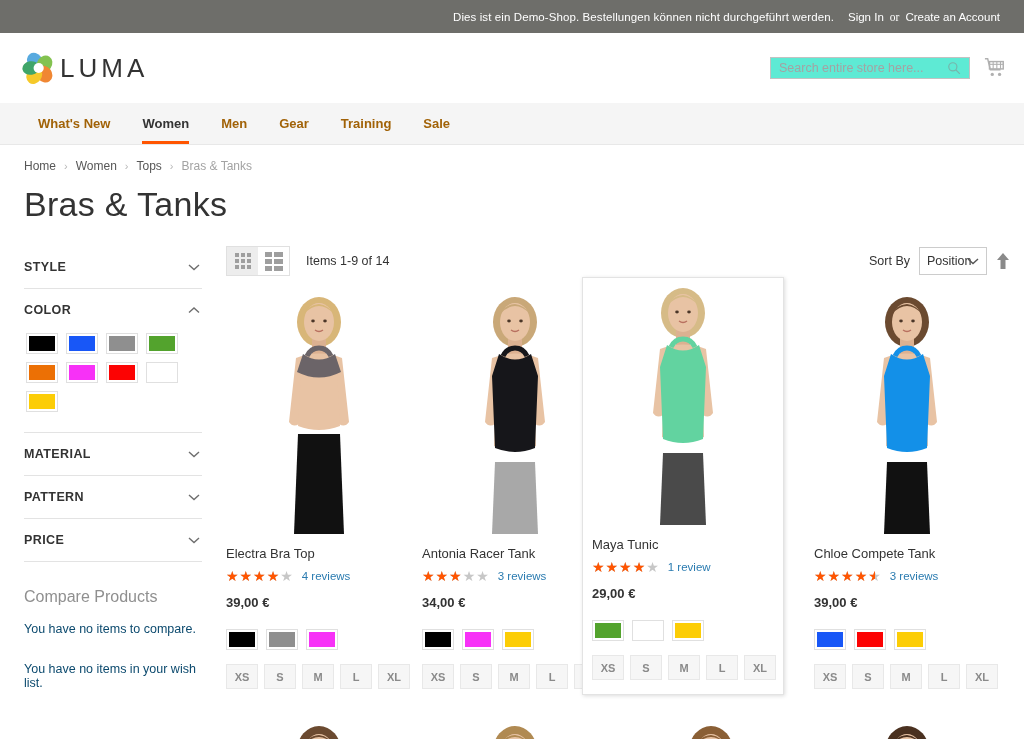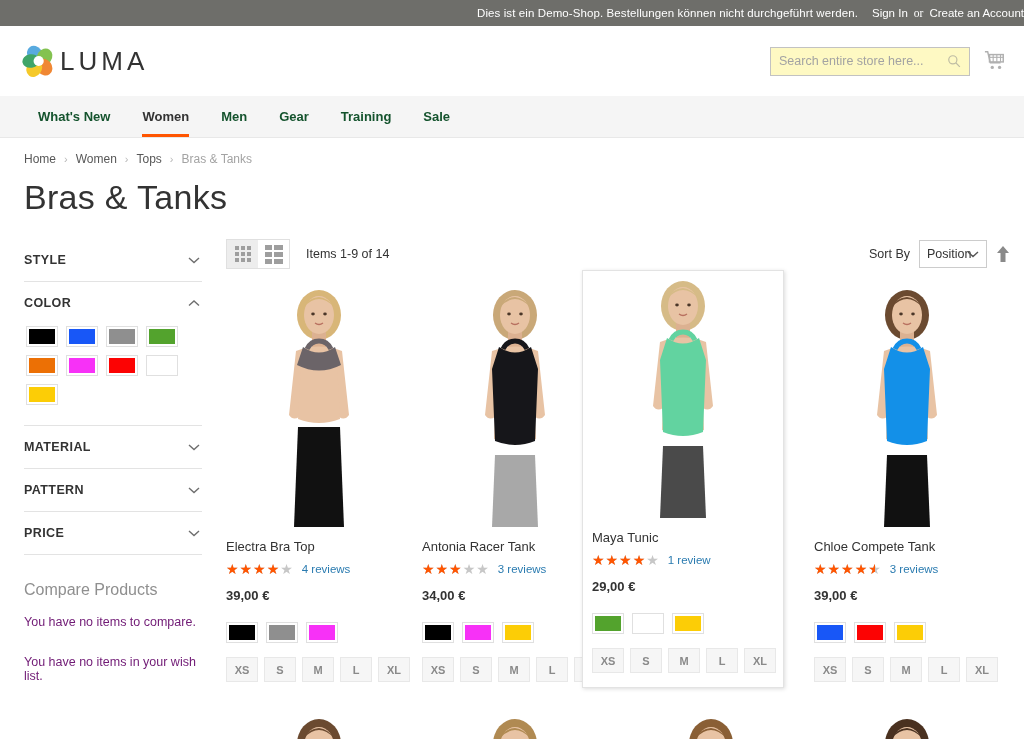--- a/index.html
+++ b/index.html
@@ -6,26 +6,26 @@
   html, body {
     width: 1024px; height: 739px;
     overflow: hidden;
     background: #ffffff;
     font-family: "Liberation Sans", sans-serif;
     color: #333333;
   }
 
   
   .top-panel {
-    height: 26px;
+    height: 33px;
     background: #6e6e6a;
     display: flex;
     align-items: center;
     justify-content: flex-end;
-    padding-right: 0;
+    padding-right: 24px;
     font-size: 11.5px;
     color: #ffffff;
   }
   .top-panel .msg { margin-right: 14px; letter-spacing: .1px; }
   .top-panel a { color: #ffffff; text-decoration: none; }
   .top-panel .sep { margin: 0 6px; font-family: Liberation Serif, serif; }
 
   
   .header {
     height: 70px;
@@ -37,22 +37,22 @@
   .logo-wrap { display: flex; align-items: center; gap: 4px; }
   .logo-mark { width: 34px; height: 34px; display: block; }
   .logo-text {
     font-size: 26px; letter-spacing: 4px; color: #333333;
     font-weight: 400;
   }
   .header-right {
     margin-left: auto; display: flex; align-items: center; gap: 14px;
   }
   .search-box {
-    width: 200px; height: 29px;
-    border: 1px solid #c2c2c2; background: #fef9c3;
+    width: 200px; height: 22px;
+    border: 1px solid #c2c2c2; background: #5eead4;
     display: flex; align-items: center; padding: 0 8px;
     position: relative;
   }
   .search-box input {
     border: none; outline: none; width: 100%;
     font-size: 12.5px; color: #575757;
     font-family: "Liberation Sans", sans-serif;
     background: transparent;
   }
   .search-box input::placeholder { color: #a3a3a3; }
@@ -63,21 +63,21 @@
   .nav {
     height: 42px;
     background: #f5f5f5;
     border-bottom: 1px solid #e8e8e8;
     display: flex; align-items: stretch;
     padding-left: 22px;
   }
   .nav-item {
     display: flex; align-items: center;
     padding: 0 16px;
-    font-size: 13px; font-weight: bold; color: #14532d;
+    font-size: 13px; font-weight: bold; color: #a16207;
     cursor: pointer; position: relative;
     text-decoration: none;
   }
   .nav-item.active { color: #333; }
   .nav-item.active::after {
     content: ""; position: absolute; left: 16px; right: 16px; bottom: 0;
     height: 3px; background: #ff5501;
   }
 
   
@@ -128,21 +128,21 @@
     border: 1px solid #e0e0e0;
     outline: 2px solid #fff; outline-offset: -3px;
     cursor: pointer;
   }
 
   .side-sec { padding-top: 26px; }
   .side-sec h3 {
     font-size: 16px; font-weight: 300; color: #8f8f8f;
     margin-bottom: 16px;
   }
-  .side-sec p { font-size: 12.5px; color: #701a75; }
+  .side-sec p { font-size: 12.5px; color: #0c4a6e; }
 
   
   .content { flex: 1; padding-left: 24px; position: relative; }
 
   .toolbar {
     display: flex; align-items: center;
     height: 30px;
   }
   .view-modes { display: flex; border: 1px solid #e0e0e0; }
   .vm {

